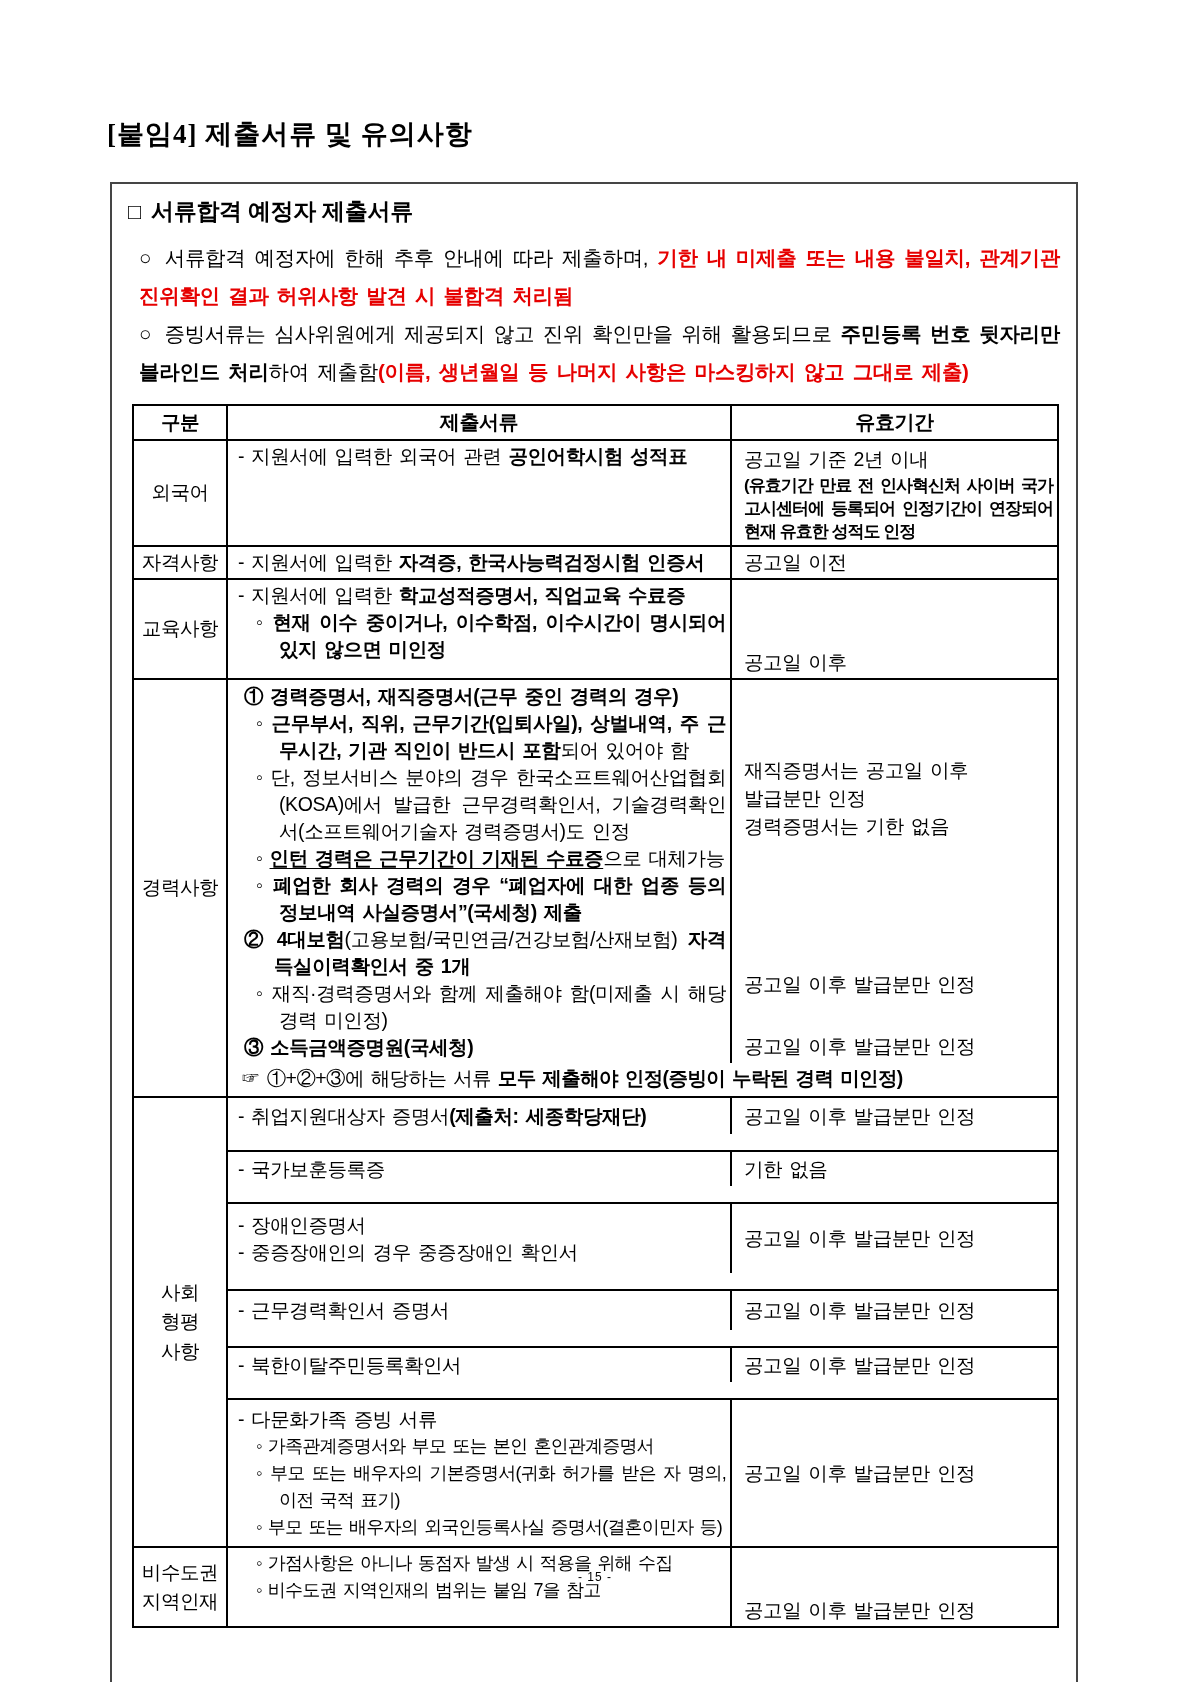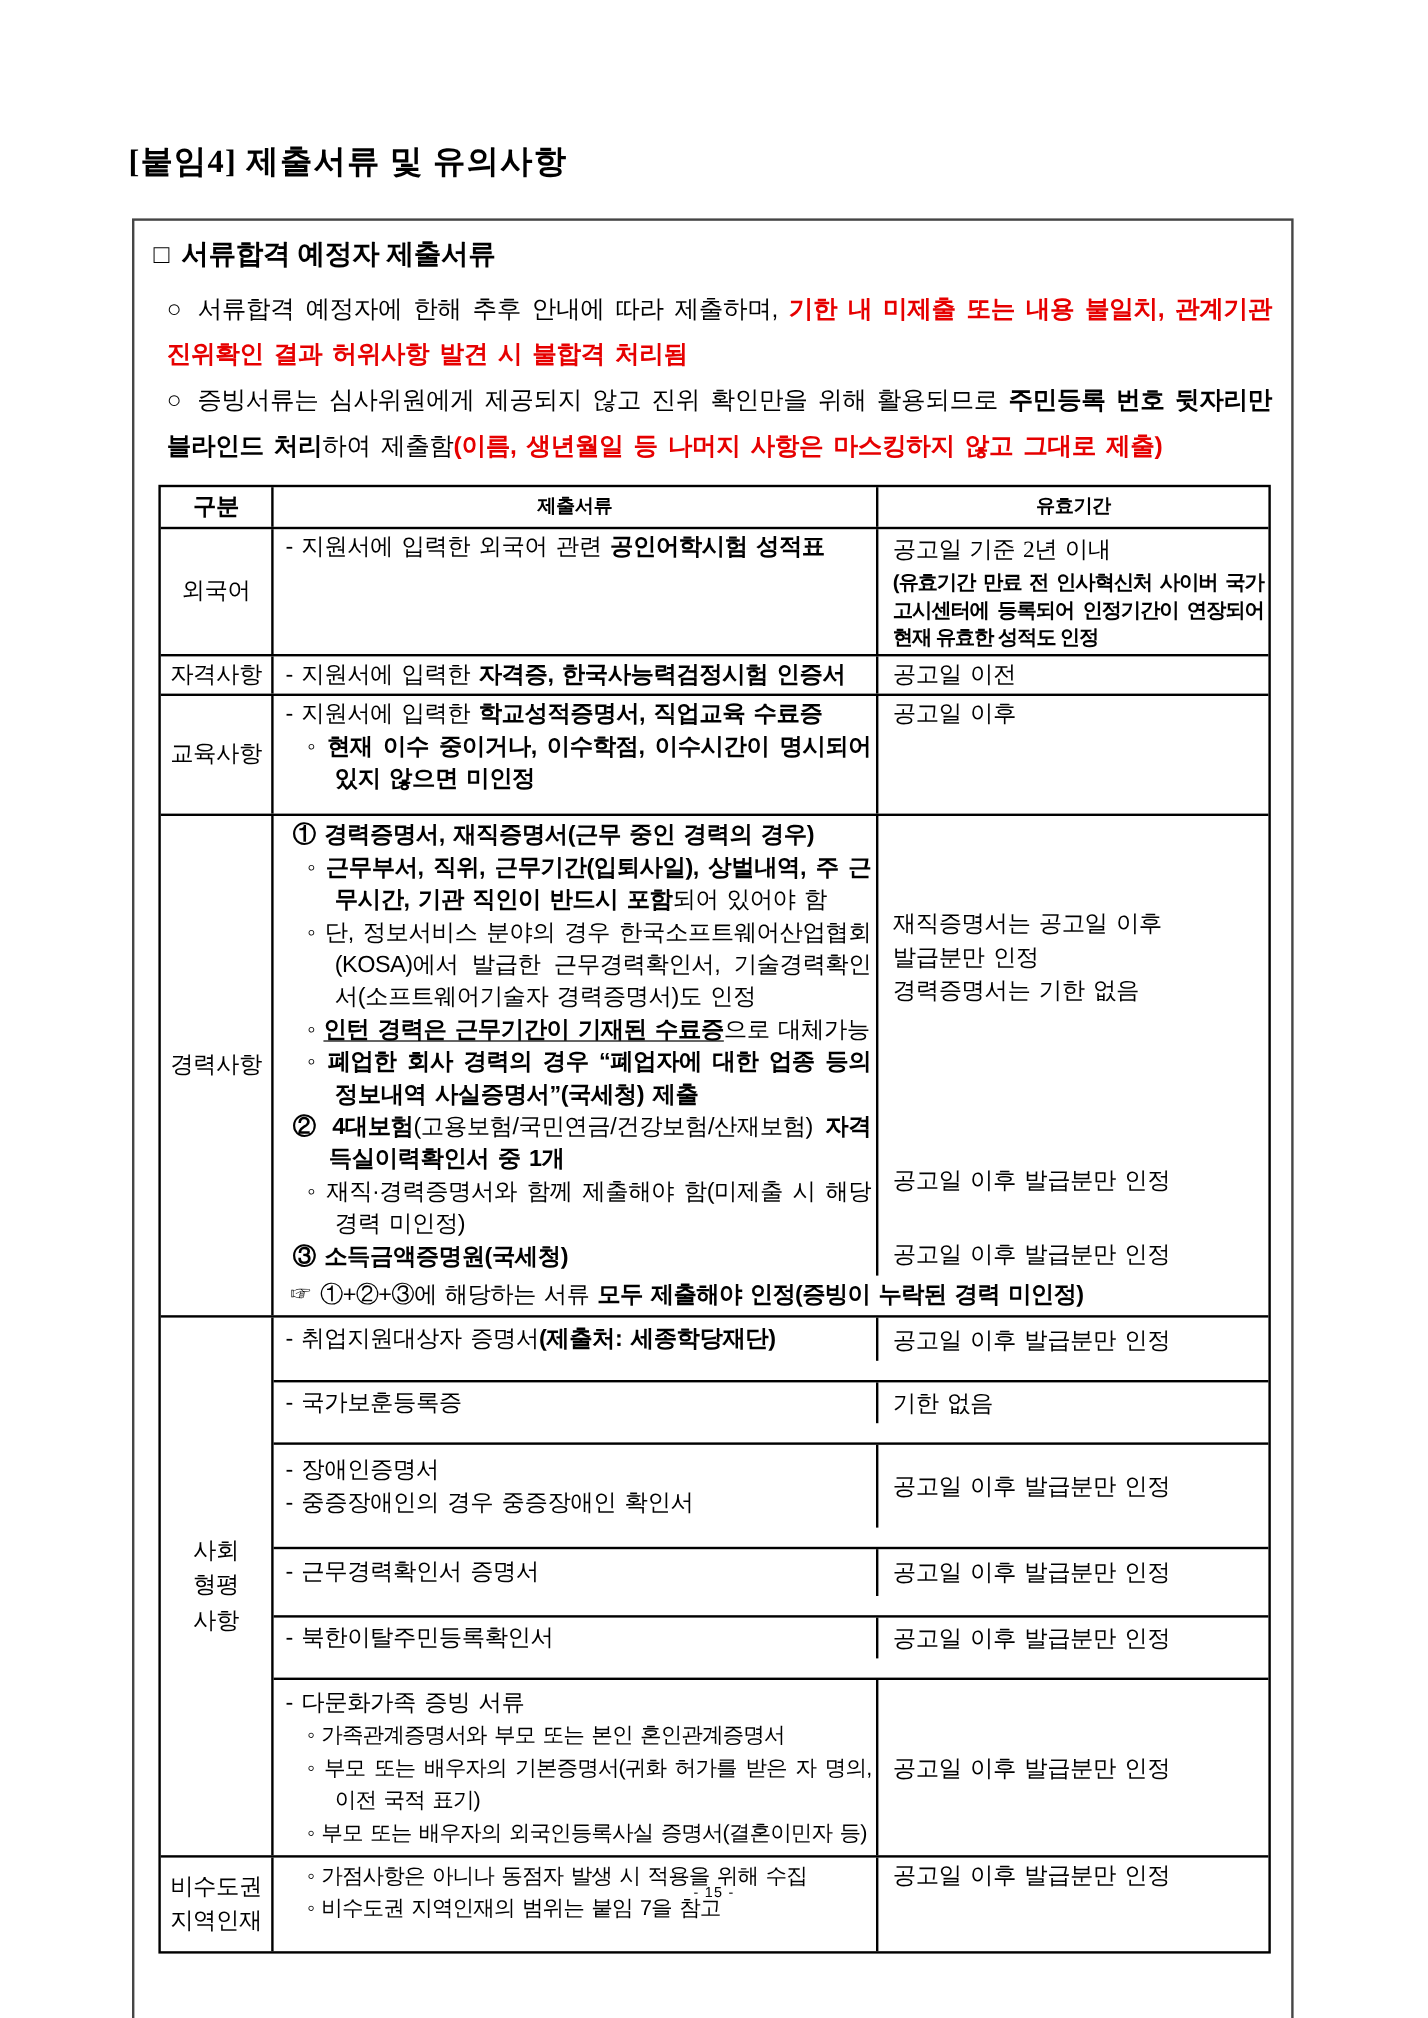--- a/index.html
+++ b/index.html
@@ -35,30 +35,30 @@
   }
   .trow{display:flex;border-top:2px solid #000;box-sizing:border-box;}
   .trow.first{border-top:none;}
   .c1{
     width:92px;flex:0 0 92px;display:flex;align-items:center;justify-content:center;
     text-align:center;box-sizing:border-box;line-height:1.5;
   }
   .c2{width:504px;flex:0 0 504px;border-left:2px solid #000;box-sizing:border-box;
       padding:2px 4px 2px 8px;display:flex;flex-direction:column;justify-content:flex-start;}
   .c3{flex:1;border-left:2px solid #000;box-sizing:border-box;
-      padding:2px 4px 2px 12px;display:flex;flex-direction:column;justify-content:flex-start;}
+      padding:2px 4px 2px 12px;display:flex;flex-direction:column;justify-content:flex-end;}
   .hd{font-weight:bold;justify-content:center;align-items:center;text-align:center;
-      font-size:16px;padding:2px 0;flex-direction:row;}
+      font-size:20px;padding:2px 0;flex-direction:row;}
   .hrow{min-height:33px;}
   .pre{white-space:pre-line;}
   .ln{line-height:27px;text-align:justify;}
   .lna{padding-left:2px;}
   .ln1{padding-left:38px;text-indent:-30px;}
   .lnb{padding-left:43px;text-indent:-23px;}
-  .vmain{line-height:30px;font-family:Liberation Serif, serif;}
+  .vmain{line-height:30px;}
   .vnote{font-weight:bold;font-size:17px;line-height:23px;letter-spacing:-1px;text-align:justify;word-spacing:0;}
   .vtxt{line-height:27px;}
 
   
   .career-right{flex:1;display:flex;flex-direction:column;border-left:2px solid #000;}
   .career-main{display:flex;}
   .cc2{width:502px;flex:0 0 502px;box-sizing:border-box;padding:3px 4px 2px 8px;}
   .cc3{flex:1;border-left:2px solid #000;box-sizing:border-box;position:relative;min-height:382px;}
   .cvb{position:absolute;left:12px;right:4px;line-height:28px;}
   .cvb1{top:76px;}

